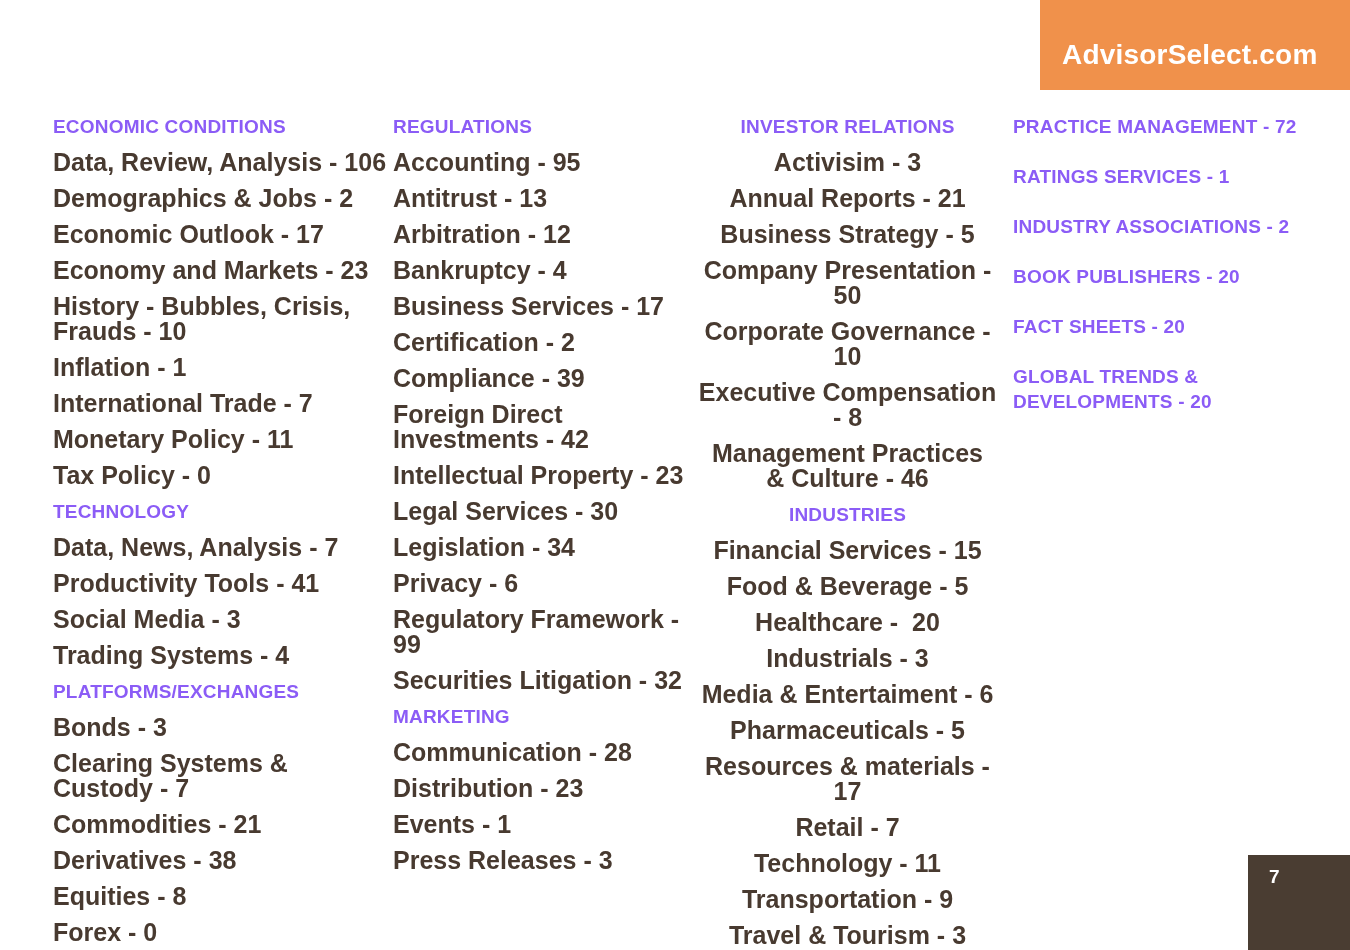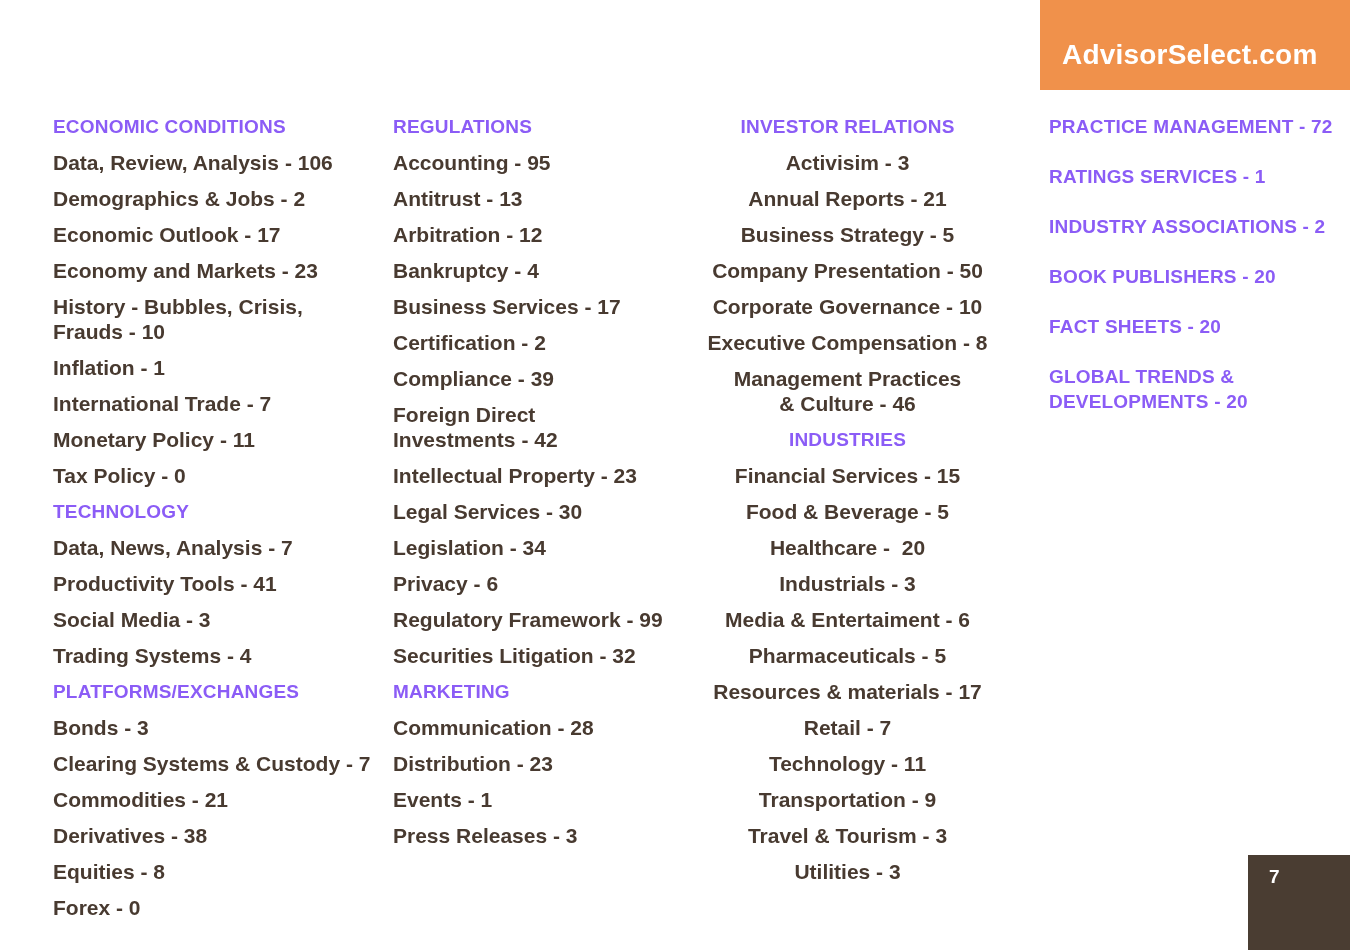--- a/index.html
+++ b/index.html
@@ -44,28 +44,28 @@
     color: #8b5cf6;
     font-size: 19px;
     font-weight: 700;
     line-height: 25px;
     letter-spacing: 0.2px;
     margin-bottom: 11px;
     white-space: pre-wrap;
   }
   .item {
     color: #483A30;
-    font-size: 21px;
+    font-size: 25px;
     font-weight: 700;
     line-height: 25px;
     margin-bottom: 11px;
     white-space: pre-wrap;
   }
   
-  #col4 .section-title { margin-bottom: 25px; margin-left: 36px; }
+  #col4 .section-title { margin-bottom: 25px; }
 
   
   .page-number-box {
     position: absolute;
     left: 1248px; top: 855px;
     width: 102px; height: 95px;
     background: #4A3D32;
   }
   .page-number-box .page-number {
     position: absolute;

